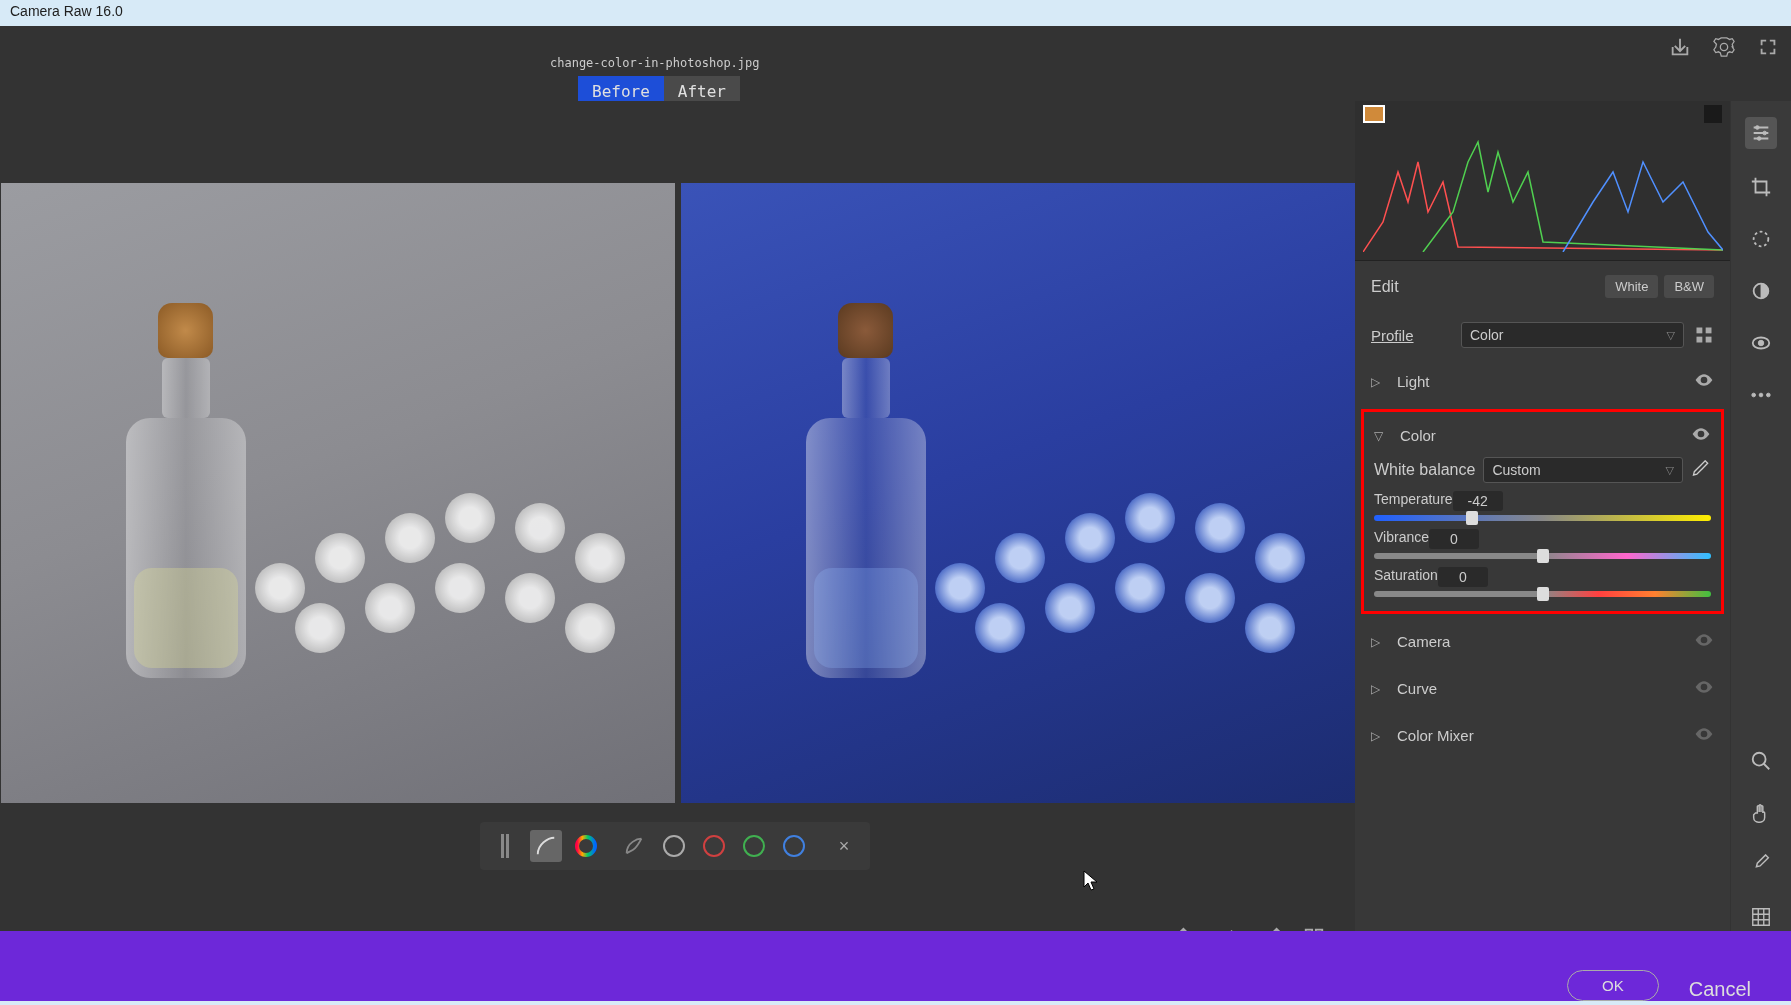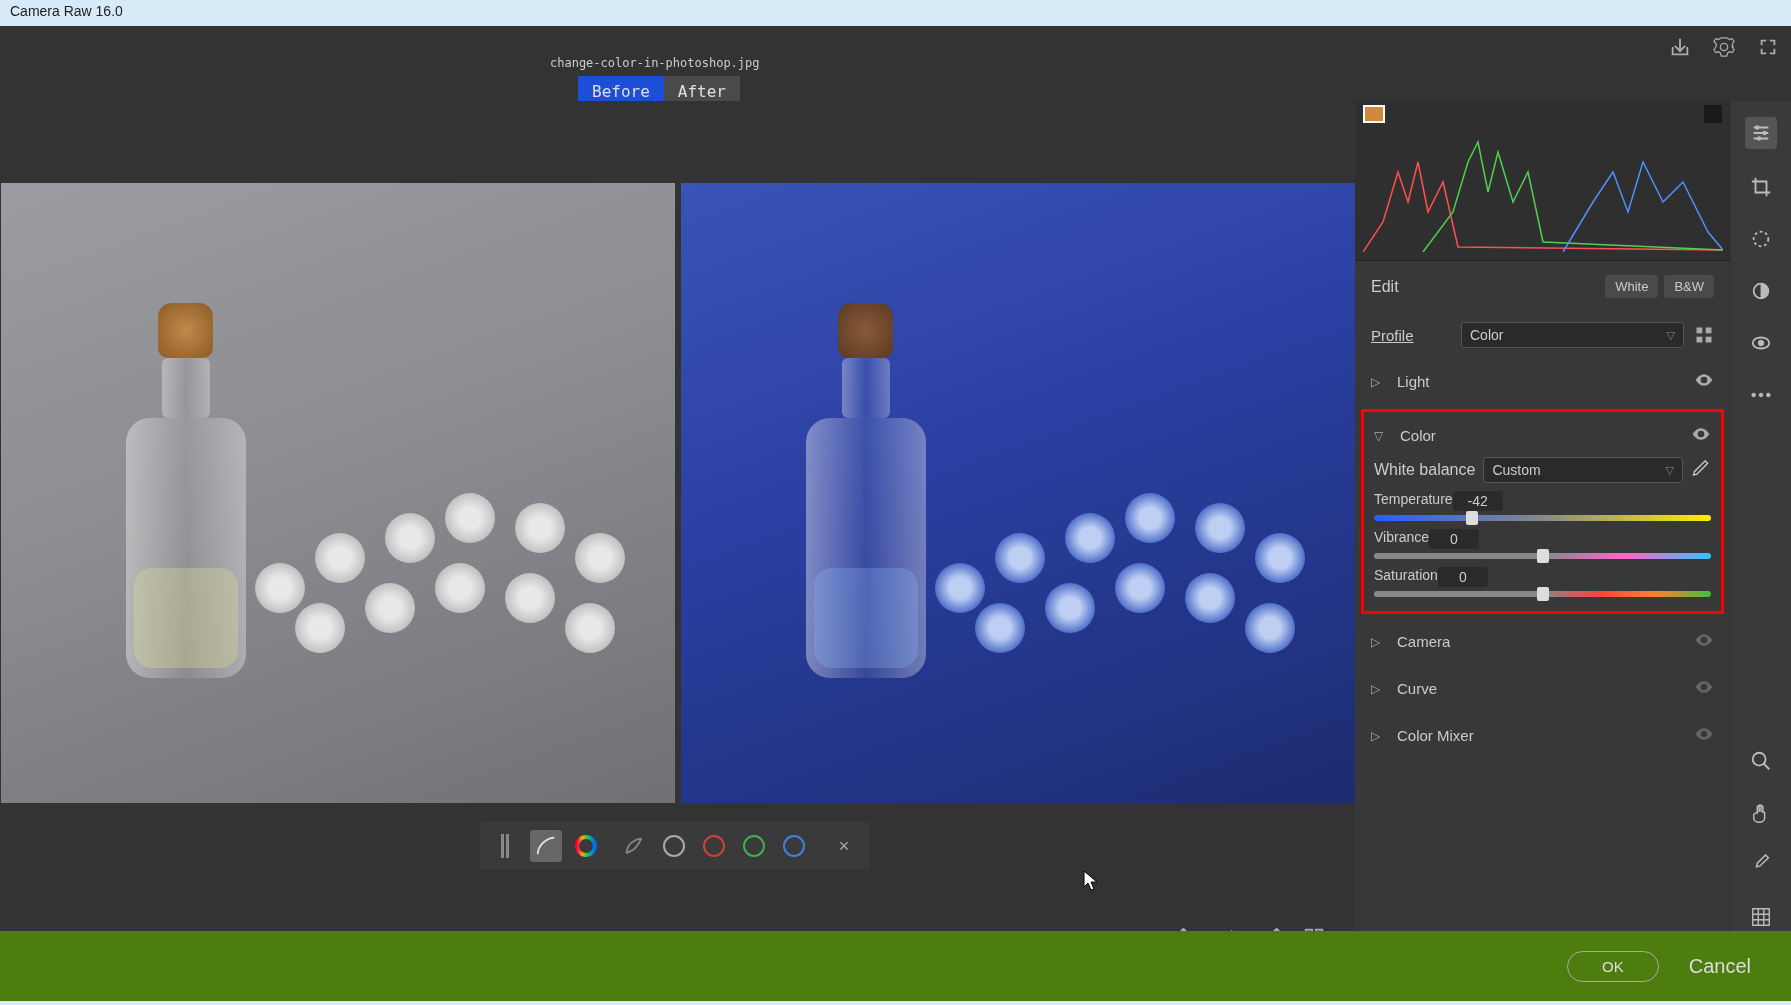--- a/index.html
+++ b/index.html
@@ -66,21 +66,21 @@
   .grad-vib  { background: linear-gradient(90deg,#888,#888 50%,#ff66cc,#30c0ff); }
   .grad-sat  { background: linear-gradient(90deg,#888,#888 50%,#ff4040,#ff8030,#40c040); }
   .wb-row { display:flex; align-items:center; gap:8px; margin-bottom:6px; }
   .wb-row .lab { font-size:16px; }
   .wb-row .select { flex:1; }
   .eyedrop { fill:#ccc; cursor:pointer; }
   .toolstrip { position:absolute; top:75px; right:0; width:60px; bottom:70px; background:#3a3a3a; display:flex; flex-direction:column; align-items:center; padding-top:16px; gap:24px; }
   .toolstrip .tool { width:28px; height:28px; display:flex; align-items:center; justify-content:center; cursor:pointer; }
   .toolstrip .tool.active { background:#555; border-radius:4px; padding:4px; width:32px; height:32px; }
   .toolstrip svg { fill:#bbb; stroke:#bbb; }
-  .footer { position:absolute; bottom:0; left:0; right:0; height:70px; background:#4d7c0f; display:flex; align-items:center; justify-content:flex-end; padding-right:40px; gap:30px; }
+  .footer { position:absolute; bottom:0; left:0; right:0; height:70px; background:#6d28d9; display:flex; align-items:flex-end; justify-content:flex-end; padding-right:40px; gap:30px; }
   .footer .ok { border:1px solid #aaa; border-radius:18px; padding:6px 34px; color:#ddd; font-size:15px; cursor:pointer; }
   .footer .cancel { color:#ddd; font-size:20px; cursor:pointer; }
   .cursor { position:absolute; left:1083px; top:844px; pointer-events:none; }
 </style>
 </head>
 <body>
 
 <div class="titlebar">
   <span>Camera Raw 16.0</span>
 </div>

